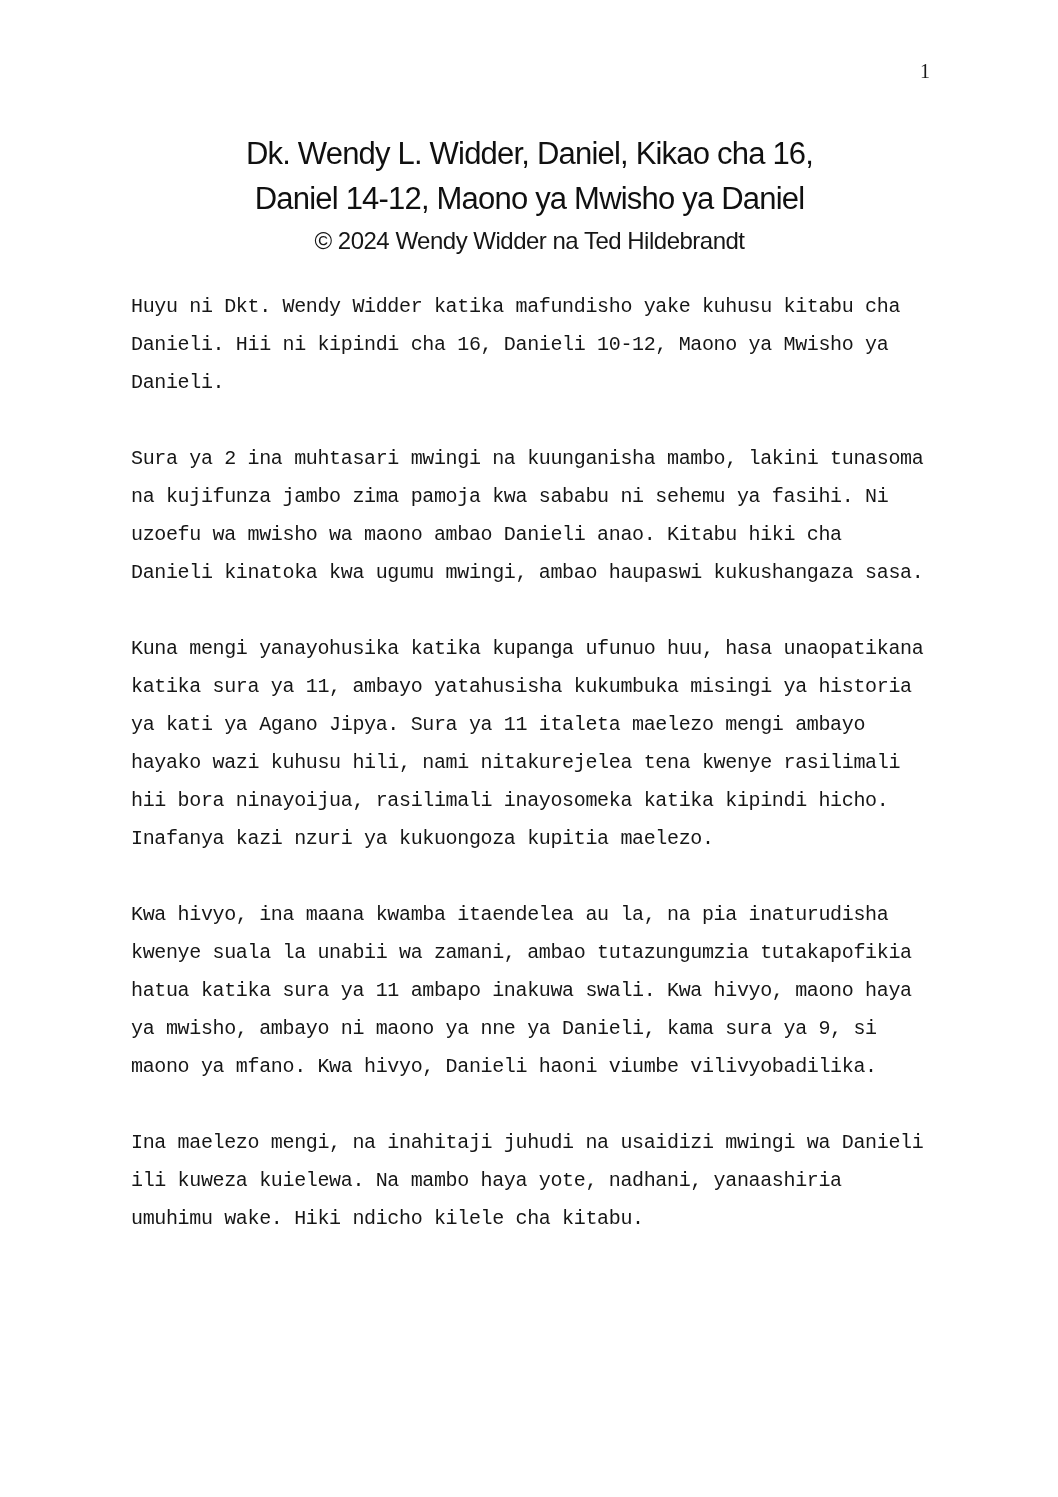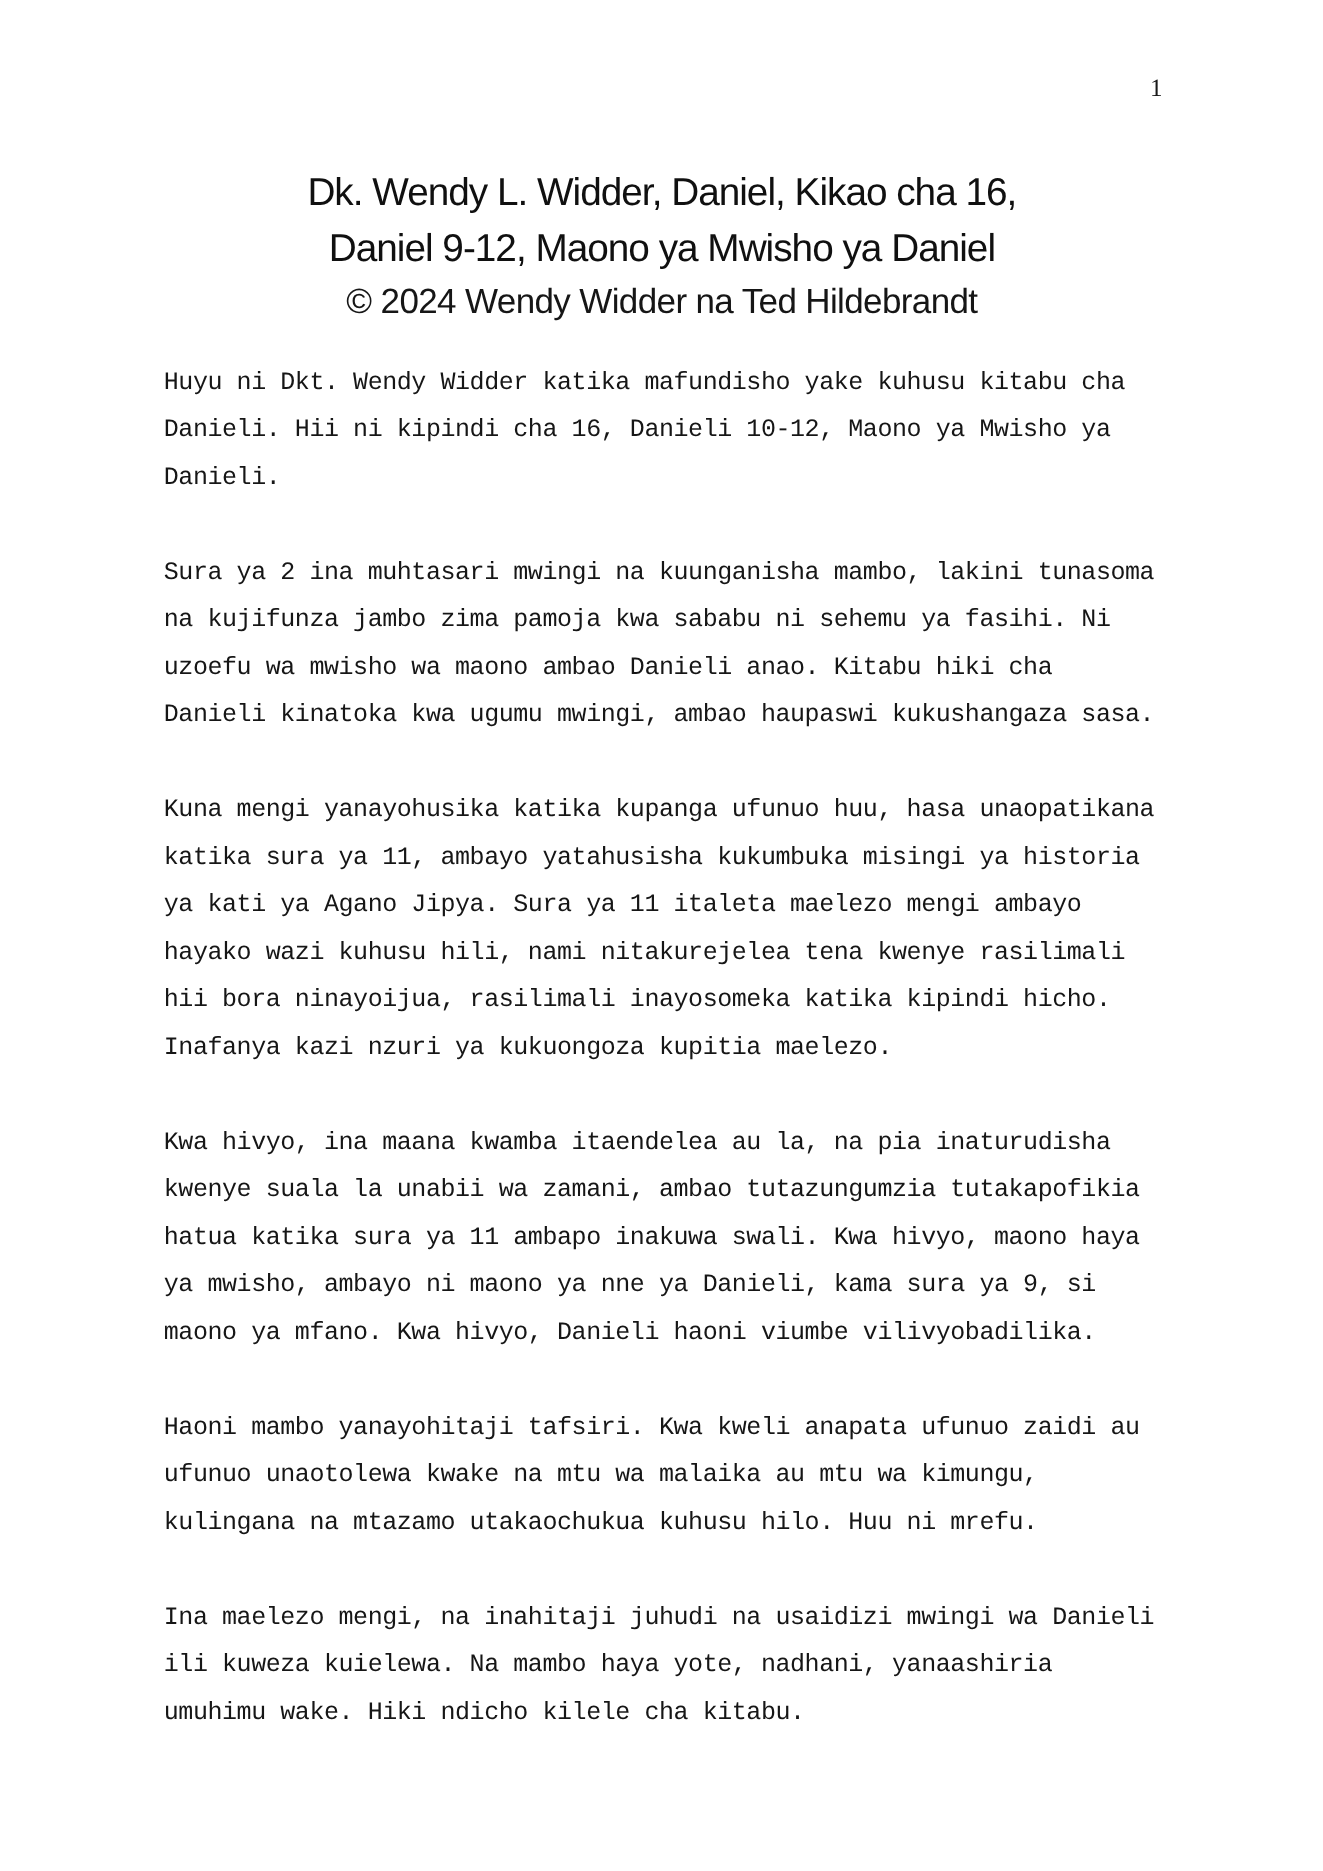--- a/index.html
+++ b/index.html
@@ -32,21 +32,21 @@
     font-family: "Liberation Sans", sans-serif;
     font-weight: 400;
     font-size: 31px;
     line-height: 45px;
     letter-spacing: -0.8px;
     color: #101010;
   }
   .copyright {
     text-align: center;
     font-family: "Liberation Sans", sans-serif;
-    font-size: 28px;
+    font-size: 24px;
     line-height: 30px;
     letter-spacing: -0.5px;
     margin-top: 5px;
     color: #161616;
   }
   .body-text {
     margin-top: 32px;
     font-family: Liberation Mono, monospace;
     font-size: 20px;
     line-height: 38px;
@@ -62,29 +62,28 @@
 <body>
 
 <div class="page">
 
   <div class="page-number">1</div>
 
   <div class="content">
 
     <div class="doc-title">
       <div>Dk. Wendy L. Widder, Daniel, Kikao cha 16,</div>
-      <div>Daniel 9-12, Maono ya Mwisho ya Daniel</div>
+      <div>Daniel 14-12, Maono ya Mwisho ya Daniel</div>
     </div>
 
     <div class="copyright">© 2024 Wendy Widder na Ted Hildebrandt</div>
 
     <div class="body-text">
       <p>Huyu ni Dkt. Wendy Widder katika mafundisho yake kuhusu kitabu cha Danieli. Hii ni kipindi cha 16, Danieli 10-12, Maono ya Mwisho ya Danieli.</p>
       <p>Sura ya 2 ina muhtasari mwingi na kuunganisha mambo, lakini tunasoma na kujifunza jambo zima pamoja kwa sababu ni sehemu ya fasihi. Ni uzoefu wa mwisho wa maono ambao Danieli anao. Kitabu hiki cha Danieli kinatoka kwa ugumu mwingi, ambao haupaswi kukushangaza sasa.</p>
       <p>Kuna mengi yanayohusika katika kupanga ufunuo huu, hasa unaopatikana katika sura ya 11, ambayo yatahusisha kukumbuka misingi ya historia ya kati ya Agano Jipya. Sura ya 11 italeta maelezo mengi ambayo hayako wazi kuhusu hili, nami nitakurejelea tena kwenye rasilimali hii bora ninayoijua, rasilimali inayosomeka katika kipindi hicho. Inafanya kazi nzuri ya kukuongoza kupitia maelezo.</p>
       <p>Kwa hivyo, ina maana kwamba itaendelea au la, na pia inaturudisha kwenye suala la unabii wa zamani, ambao tutazungumzia tutakapofikia hatua katika sura ya 11 ambapo inakuwa swali. Kwa hivyo, maono haya ya mwisho, ambayo ni maono ya nne ya Danieli, kama sura ya 9, si maono ya mfano. Kwa hivyo, Danieli haoni viumbe vilivyobadilika.</p>
-      <p>Haoni mambo yanayohitaji tafsiri. Kwa kweli anapata ufunuo zaidi au ufunuo unaotolewa kwake na mtu wa malaika au mtu wa kimungu, kulingana na mtazamo utakaochukua kuhusu hilo. Huu ni mrefu.</p>
       <p>Ina maelezo mengi, na inahitaji juhudi na usaidizi mwingi wa Danieli ili kuweza kuielewa. Na mambo haya yote, nadhani, yanaashiria umuhimu wake. Hiki ndicho kilele cha kitabu.</p>
 
     </div>
 
   </div>
 </div>
 
 </body></html>

